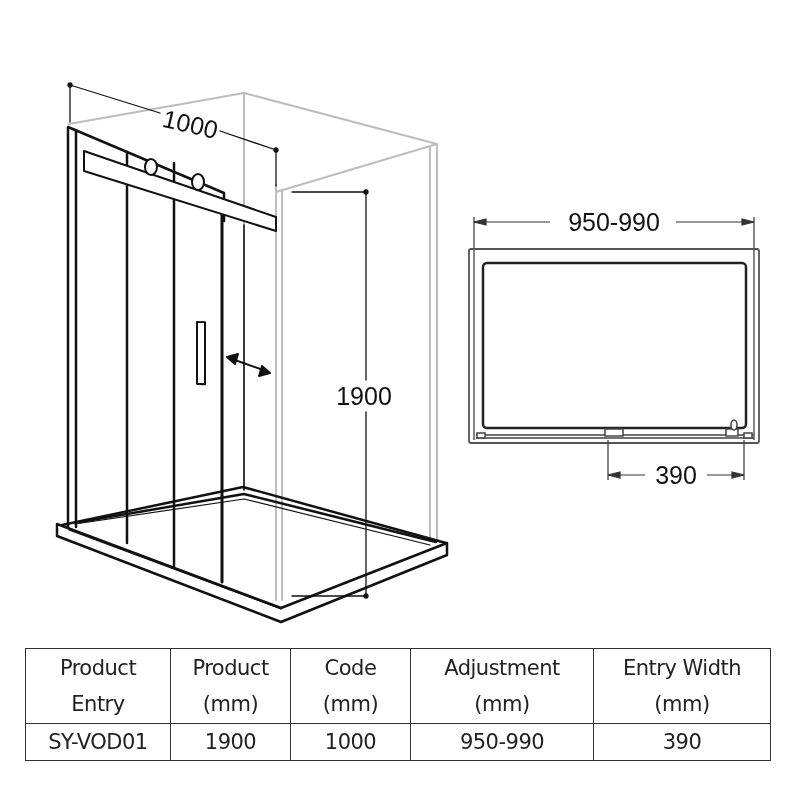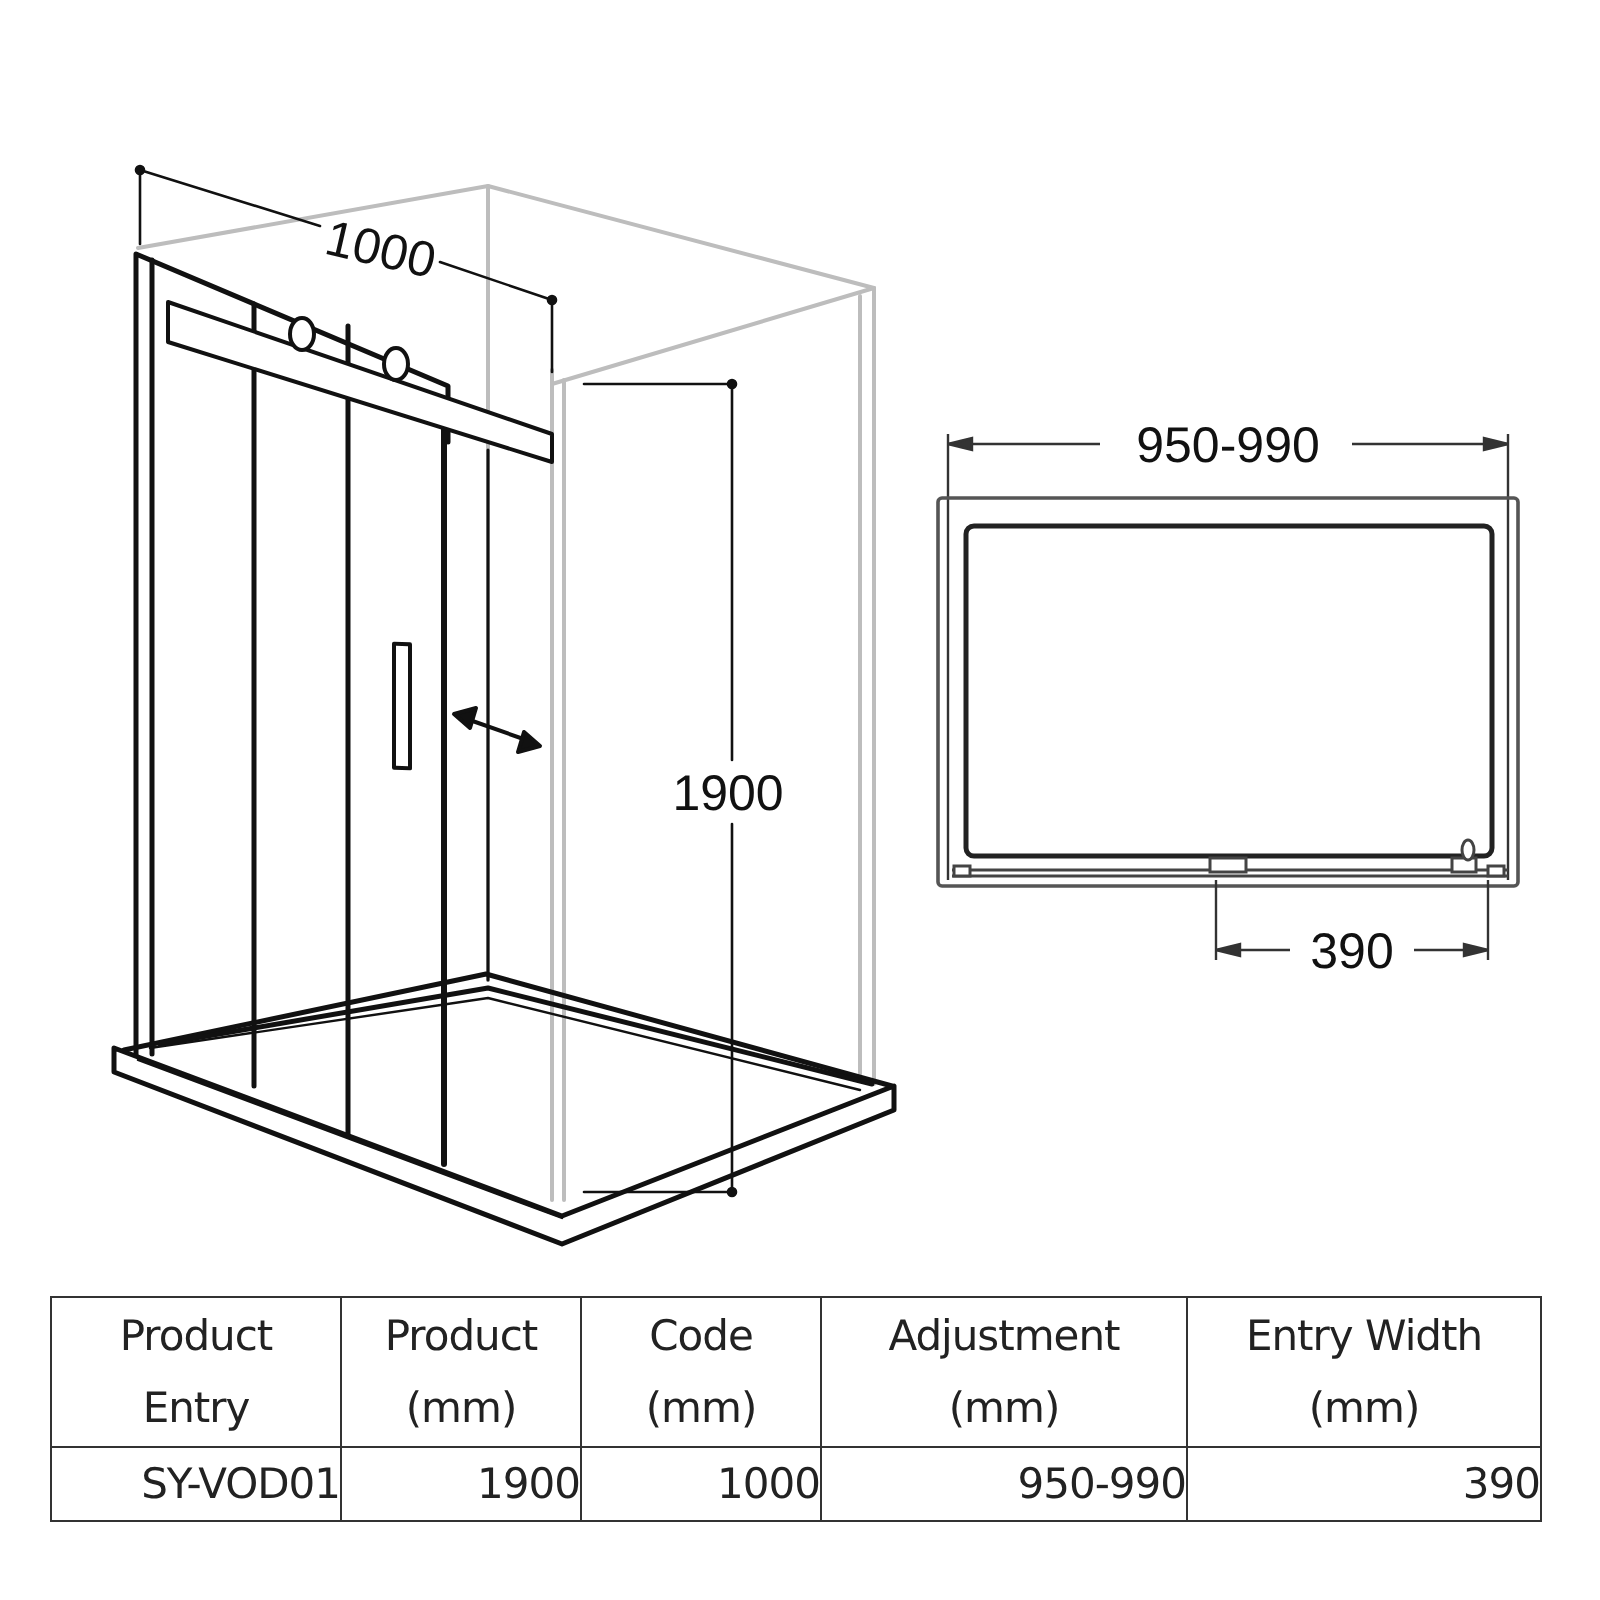--- a/index.html
+++ b/index.html
@@ -7,21 +7,21 @@
          font-family: "Liberation Sans", sans-serif; color: #111; }
   svg.diagram { position: absolute; left: 0; top: 0; }
   .dim-text { font-family: "Liberation Sans", sans-serif; fill: #111; }
   table.spec { position: absolute; left: 25px; top: 648px; width: 745px;
                border-collapse: collapse; table-layout: fixed;
                font-family: "DejaVu Sans", sans-serif; }
   table.spec td, table.spec th { border: 1.5px solid #333; text-align: center;
                font-weight: normal; font-size: 21px; color: #222; padding: 0;
                letter-spacing: -0.5px; }
   table.spec th { height: 74px; line-height: 36px; }
-  table.spec td { height: 36px; line-height: 34px; text-align: right; }
+  table.spec td { height: 36px; line-height: 34px; }
   .hline { display: block; }
 </style>
 </head>
 <body>
 
 <svg class="diagram" width="800" height="640" viewBox="0 0 800 640" xmlns="http://www.w3.org/2000/svg">
 
   <g fill="none" stroke-linejoin="round" stroke-linecap="round">
 
     <g stroke="#bdbdbd" stroke-width="2">

